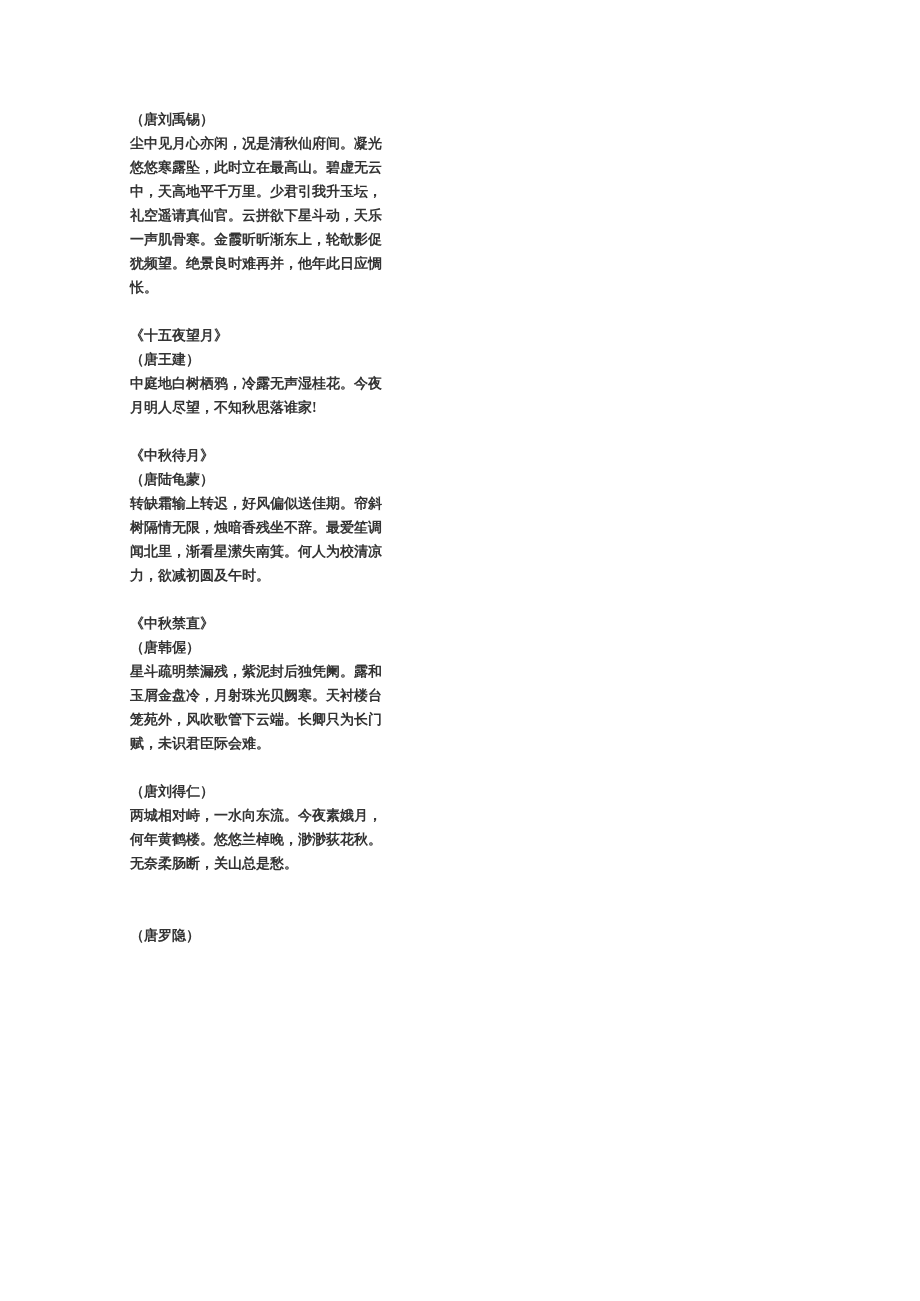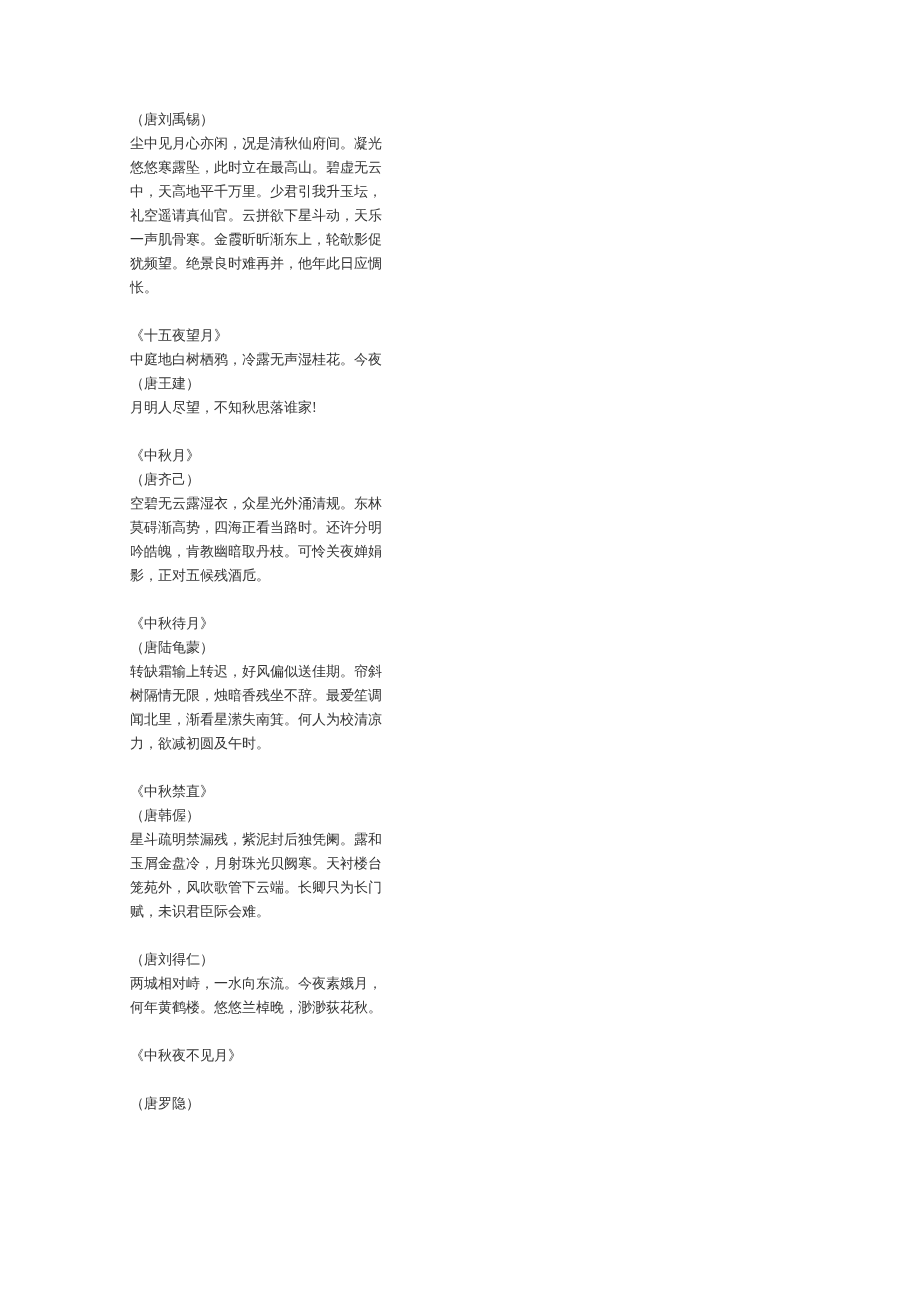--- a/index.html
+++ b/index.html
@@ -16,20 +16,21 @@
     font-family: "SimSun", "Songti SC", serif;
     font-size: 14px;
     line-height: 24px;
     color: #333;
   }
   .poem {
     margin-bottom: 24px;
   }
   .line {
     white-space: pre;
+    font-weight: bold;
   }
   .extra-gap {
     height: 24px;
   }
 </style>
 </head>
 <body>
 
 <div class="page">
 
@@ -39,33 +40,25 @@
     <div class="line">悠悠寒露坠，此时立在最高山。碧虚无云</div>
     <div class="line">中，天高地平千万里。少君引我升玉坛，</div>
     <div class="line">礼空遥请真仙官。云拼欲下星斗动，天乐</div>
     <div class="line">一声肌骨寒。金霞昕昕渐东上，轮欹影促</div>
     <div class="line">犹频望。绝景良时难再并，他年此日应惆</div>
     <div class="line">怅。</div>
   </div>
 
   <div class="poem">
     <div class="line">《十五夜望月》</div>
+    <div class="line">（唐王建）</div>
     <div class="line">中庭地白树栖鸦，冷露无声湿桂花。今夜</div>
-    <div class="line">（唐王建）</div>
     <div class="line">月明人尽望，不知秋思落谁家!</div>
   </div>
 
-  <div class="poem">
-    <div class="line">《中秋月》</div>
-    <div class="line">（唐齐己）</div>
-    <div class="line">空碧无云露湿衣，众星光外涌清规。东林</div>
-    <div class="line">莫碍渐高势，四海正看当路时。还许分明</div>
-    <div class="line">吟皓魄，肯教幽暗取丹枝。可怜关夜婵娟</div>
-    <div class="line">影，正对五候残酒卮。</div>
-  </div>
 
   <div class="poem">
     <div class="line">《中秋待月》</div>
     <div class="line">（唐陆龟蒙）</div>
     <div class="line">转缺霜输上转迟，好风偏似送佳期。帘斜</div>
     <div class="line">树隔情无限，烛暗香残坐不辞。最爱笙调</div>
     <div class="line">闻北里，渐看星潆失南箕。何人为校清凉</div>
     <div class="line">力，欲减初圆及午时。</div>
   </div>
 
@@ -75,21 +68,21 @@
     <div class="line">星斗疏明禁漏残，紫泥封后独凭阑。露和</div>
     <div class="line">玉屑金盘冷，月射珠光贝阙寒。天衬楼台</div>
     <div class="line">笼苑外，风吹歌管下云端。长卿只为长门</div>
     <div class="line">赋，未识君臣际会难。</div>
   </div>
 
   <div class="poem">
     <div class="line">（唐刘得仁）</div>
     <div class="line">两城相对峙，一水向东流。今夜素娥月，</div>
     <div class="line">何年黄鹤楼。悠悠兰棹晚，渺渺荻花秋。</div>
+    <div class="line">无奈柔肠断，关山总是愁。</div>
   </div>
 
   <div class="poem">
-    <div class="line">《中秋夜不见月》</div>
     <div class="extra-gap"></div>
     <div class="line">（唐罗隐）</div>
   </div>
 
 </div>
 
 </body></html>

